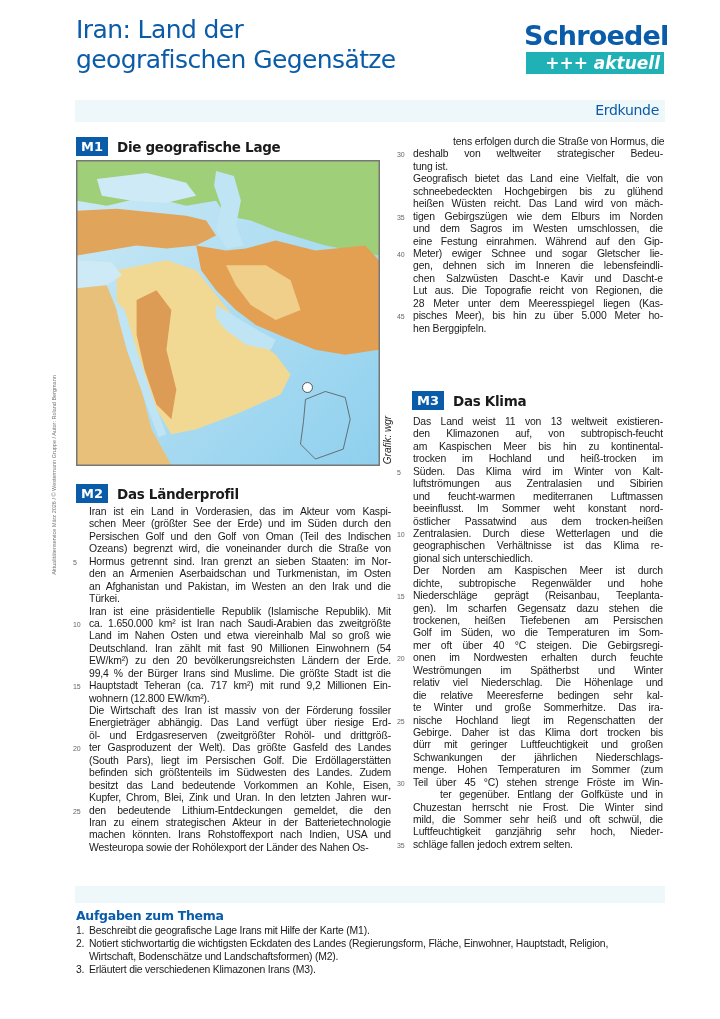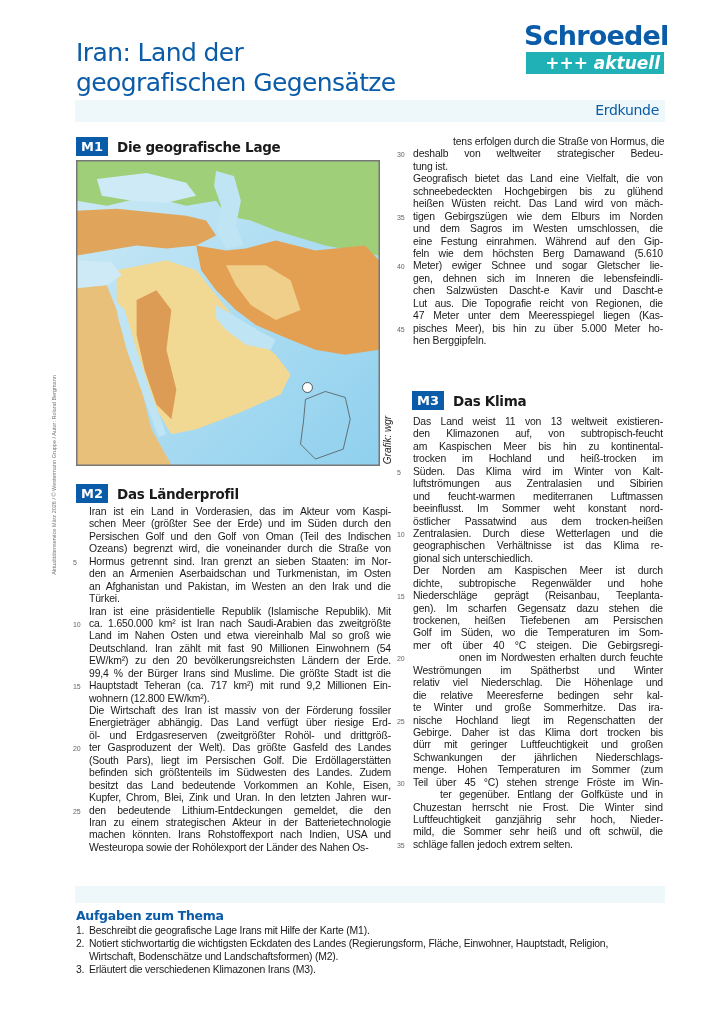--- a/index.html
+++ b/index.html
@@ -1,19 +1,19 @@
 <!DOCTYPE html>
 <html><head>
 <meta charset="utf-8">
 <style>
   * { box-sizing: border-box; margin: 0; padding: 0; }
   html, body { width: 720px; height: 1019px; background: #ffffff; overflow: hidden; }
   body { position: relative; font-family: "Liberation Sans", "DejaVu Sans", sans-serif; color: #1a1a1a; }
 
-  .title { position: absolute; left: 76px; top: 38px; color: #0a5ca8; font-size: 25px; line-height: 30px; font-family: "DejaVu Sans", sans-serif; letter-spacing: -0.6px; }
+  .title { position: absolute; left: 76px; top: 15px; color: #0a5ca8; font-size: 25px; line-height: 30px; font-family: "DejaVu Sans", sans-serif; letter-spacing: -0.6px; }
   .title div { white-space: nowrap; }
 
   .logo { position: absolute; left: 524px; top: 22px; width: 140px; }
   .logo-main { color: #0a5ca8; font-weight: bold; font-size: 27px; line-height: 28px; font-family: "DejaVu Sans", sans-serif; letter-spacing: -0.8px; text-align: right; }
   .logo-sub { margin-top: 2px; background: #1fb1b5; color: #ffffff; font-style: italic; font-weight: bold; font-size: 17px; line-height: 22px; text-align: right; padding-right: 4px; font-family: "DejaVu Sans", sans-serif; margin-left: 2px; }
 
   .subject-bar { position: absolute; left: 75px; top: 100px; width: 590px; height: 22px; background: #eef7fa; }
   .subject-bar span { position: absolute; right: 6px; top: 2px; color: #0a5ca8; font-size: 14px; font-family: "DejaVu Sans", sans-serif; letter-spacing: -0.3px; }
 
   .side-credit { position: absolute; left: 49px; top: 345px; width: 10px; height: 260px; }
@@ -146,26 +146,25 @@
 <div class="text" id="m2-cont" style="left:413px; top:136px; width:250px;">
     <div class="ln" style="display: block;"><span style="white-space: nowrap; word-spacing: 0px; margin-left: 40px;">tens erfolgen durch die Straße von Hormus, die</span></div>
     <div class="ln" style="display: block;"><span class="num">30</span><span style="white-space: nowrap; word-spacing: 0px;">deshalb von weltweiter strategischer Bedeu-</span></div>
     <div class="ln last" style="display: block;"><span style="white-space: nowrap;">tung ist.</span></div>
     <div class="ln" style="display: block;"><span style="white-space: nowrap; word-spacing: 0px;">Geografisch bietet das Land eine Vielfalt, die von</span></div>
     <div class="ln" style="display: block;"><span style="white-space: nowrap; word-spacing: 0px;">schneebedeckten Hochgebirgen bis zu glühend</span></div>
     <div class="ln" style="display: block;"><span style="white-space: nowrap; word-spacing: 0px;">heißen Wüsten reicht. Das Land wird von mäch-</span></div>
     <div class="ln" style="display: block;"><span class="num">35</span><span style="white-space: nowrap; word-spacing: 0px;">tigen Gebirgszügen wie dem Elburs im Norden</span></div>
     <div class="ln" style="display: block;"><span style="white-space: nowrap; word-spacing: 0px;">und dem Sagros im Westen umschlossen, die</span></div>
     <div class="ln" style="display: block;"><span style="white-space: nowrap; word-spacing: 0px;">eine Festung einrahmen. Während auf den Gip-</span></div>
-    <div class="ln" style="display: block;"><span style="white-space: nowrap; word-spacing: 0px;">feln wie dem höchsten Berg Damawand (5.610</span></div>
     <div class="ln" style="display: block;"><span class="num">40</span><span style="white-space: nowrap; word-spacing: 0px;">Meter) ewiger Schnee und sogar Gletscher lie-</span></div>
     <div class="ln" style="display: block;"><span style="white-space: nowrap; word-spacing: 0px;">gen, dehnen sich im Inneren die lebensfeindli-</span></div>
     <div class="ln" style="display: block;"><span style="white-space: nowrap; word-spacing: 0px;">chen Salzwüsten Dascht-e Kavir und Dascht-e</span></div>
     <div class="ln" style="display: block;"><span style="white-space: nowrap; word-spacing: 0px;">Lut aus. Die Topografie reicht von Regionen, die</span></div>
-    <div class="ln" style="display: block;"><span style="white-space: nowrap; word-spacing: 0px;">47 Meter unter dem Meeresspiegel liegen (Kas-</span></div>
+    <div class="ln" style="display: block;"><span style="white-space: nowrap; word-spacing: 0px;">28 Meter unter dem Meeresspiegel liegen (Kas-</span></div>
     <div class="ln" style="display: block;"><span class="num">45</span><span style="white-space: nowrap; word-spacing: 0px;">pisches Meer), bis hin zu über 5.000 Meter ho-</span></div>
     <div class="ln last" style="display: block;"><span style="white-space: nowrap;">hen Berggipfeln.</span></div>
   </div>
 
 <div class="mhead" style="left:412px; top:391px;">
   <span class="mbadge">M3</span>
   <span class="mtitle">Das Klima</span>
 </div>
 <div class="text" id="m3-text" style="left:413px; top:416px; width:250px;">
     <div class="ln" style="display: block;"><span style="white-space: nowrap; word-spacing: 0px;">Das Land weist 11 von 13 weltweit existieren-</span></div>
@@ -180,35 +179,35 @@
     <div class="ln" style="display: block;"><span class="num">10</span><span style="white-space: nowrap; word-spacing: 0px;">Zentralasien. Durch diese Wetterlagen und die</span></div>
     <div class="ln" style="display: block;"><span style="white-space: nowrap; word-spacing: 0px;">geographischen Verhältnisse ist das Klima re-</span></div>
     <div class="ln last" style="display: block;"><span style="white-space: nowrap;">gional sich unterschiedlich.</span></div>
     <div class="ln" style="display: block;"><span style="white-space: nowrap; word-spacing: 0px;">Der Norden am Kaspischen Meer ist durch</span></div>
     <div class="ln" style="display: block;"><span style="white-space: nowrap; word-spacing: 0px;">dichte, subtropische Regenwälder und hohe</span></div>
     <div class="ln" style="display: block;"><span class="num">15</span><span style="white-space: nowrap; word-spacing: 0px;">Niederschläge geprägt (Reisanbau, Teeplanta-</span></div>
     <div class="ln" style="display: block;"><span style="white-space: nowrap; word-spacing: 0px;">gen). Im scharfen Gegensatz dazu stehen die</span></div>
     <div class="ln" style="display: block;"><span style="white-space: nowrap; word-spacing: 0px;">trockenen, heißen Tiefebenen am Persischen</span></div>
     <div class="ln" style="display: block;"><span style="white-space: nowrap; word-spacing: 0px;">Golf im Süden, wo die Temperaturen im Som-</span></div>
     <div class="ln" style="display: block;"><span style="white-space: nowrap; word-spacing: 0px;">mer oft über 40 °C steigen. Die Gebirgsregi-</span></div>
-    <div class="ln" style="display: block;"><span class="num">20</span><span style="white-space: nowrap; word-spacing: 0px; margin-left: 46px;">onen im Nordwesten erhalten durch feuchte</span></div>
+    <div class="ln" style="display: block;"><span class="num">20</span><span style="white-space: nowrap; word-spacing: 0px;">onen im Nordwesten erhalten durch feuchte</span></div>
     <div class="ln" style="display: block;"><span style="white-space: nowrap; word-spacing: 0px;">Weströmungen im Spätherbst und Winter</span></div>
     <div class="ln" style="display: block;"><span style="white-space: nowrap; word-spacing: 0px;">relativ viel Niederschlag. Die Höhenlage und</span></div>
     <div class="ln" style="display: block;"><span style="white-space: nowrap; word-spacing: 0px;">die relative Meeresferne bedingen sehr kal-</span></div>
     <div class="ln" style="display: block;"><span style="white-space: nowrap; word-spacing: 0px;">te Winter und große Sommerhitze. Das ira-</span></div>
     <div class="ln" style="display: block;"><span class="num">25</span><span style="white-space: nowrap; word-spacing: 0px;">nische Hochland liegt im Regenschatten der</span></div>
     <div class="ln" style="display: block;"><span style="white-space: nowrap; word-spacing: 0px;">Gebirge. Daher ist das Klima dort trocken bis</span></div>
     <div class="ln" style="display: block;"><span style="white-space: nowrap; word-spacing: 0px;">dürr mit geringer Luftfeuchtigkeit und großen</span></div>
     <div class="ln" style="display: block;"><span style="white-space: nowrap; word-spacing: 0px;">Schwankungen der jährlichen Niederschlags-</span></div>
     <div class="ln" style="display: block;"><span style="white-space: nowrap; word-spacing: 0px;">menge. Hohen Temperaturen im Sommer (zum</span></div>
     <div class="ln" style="display: block;"><span class="num">30</span><span style="white-space: nowrap; word-spacing: 0px;">Teil über 45 °C) stehen strenge Fröste im Win-</span></div>
     <div class="ln" style="display: block; margin-left: 27px;"><span style="white-space: nowrap; word-spacing: 0px;">ter gegenüber. Entlang der Golfküste und in</span></div>
     <div class="ln" style="display: block;"><span style="white-space: nowrap; word-spacing: 0px;">Chuzestan herrscht nie Frost. Die Winter sind</span></div>
+    <div class="ln" style="display: block;"><span style="white-space: nowrap; word-spacing: 0px;">mild, die Sommer sehr heiß und oft schwül, die</span></div>
     <div class="ln" style="display: block;"><span style="white-space: nowrap; word-spacing: 0px;">Luftfeuchtigkeit ganzjährig sehr hoch, Nieder-</span></div>
-    <div class="ln" style="display: block;"><span style="white-space: nowrap; word-spacing: 0px;">mild, die Sommer sehr heiß und oft schwül, die</span></div>
     <div class="ln last" style="display: block;"><span class="num">35</span><span style="white-space: nowrap;">schläge fallen jedoch extrem selten.</span></div>
   </div>
 
 <div class="tasks-bar"></div>
 <div class="tasks">
   <div class="tasks-title">Aufgaben zum Thema</div>
   <ol>
     <li><span class="n">1.</span><span>Beschreibt die geografische Lage Irans mit Hilfe der Karte (M1).</span></li>
     <li style="width:570px;"><span class="n">2.</span><span>Notiert stichwortartig die wichtigsten Eckdaten des Landes (Regierungsform, Fläche, Einwohner, Hauptstadt, Religion, Wirtschaft, Bodenschätze und Landschaftsformen) (M2).</span></li>
     <li><span class="n">3.</span><span>Erläutert die verschiedenen Klimazonen Irans (M3).</span></li>

